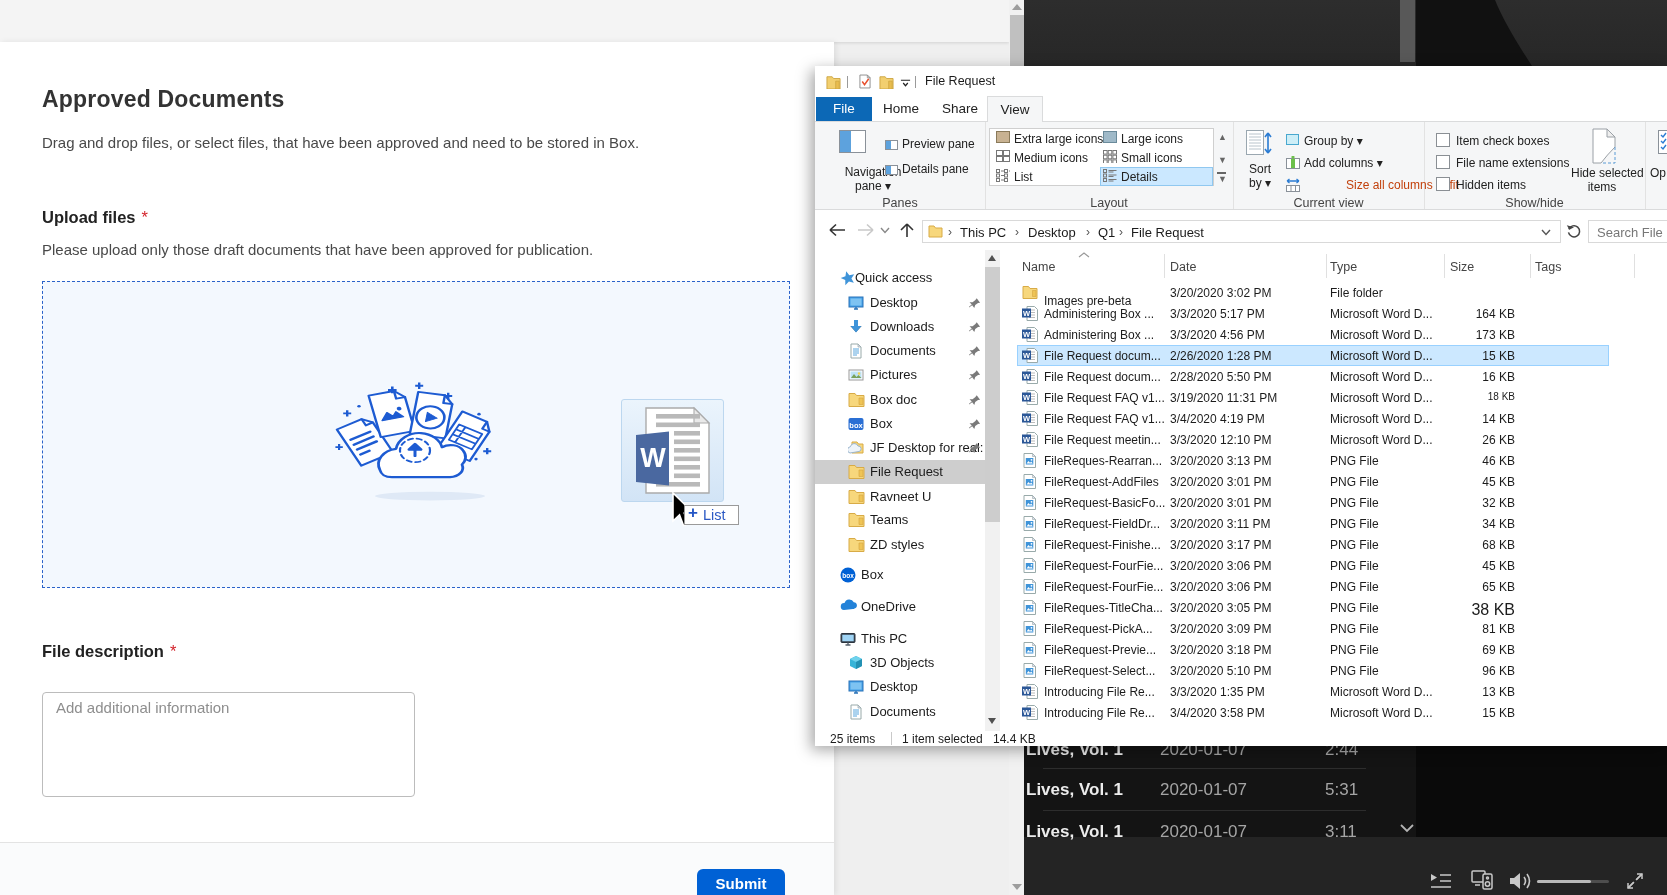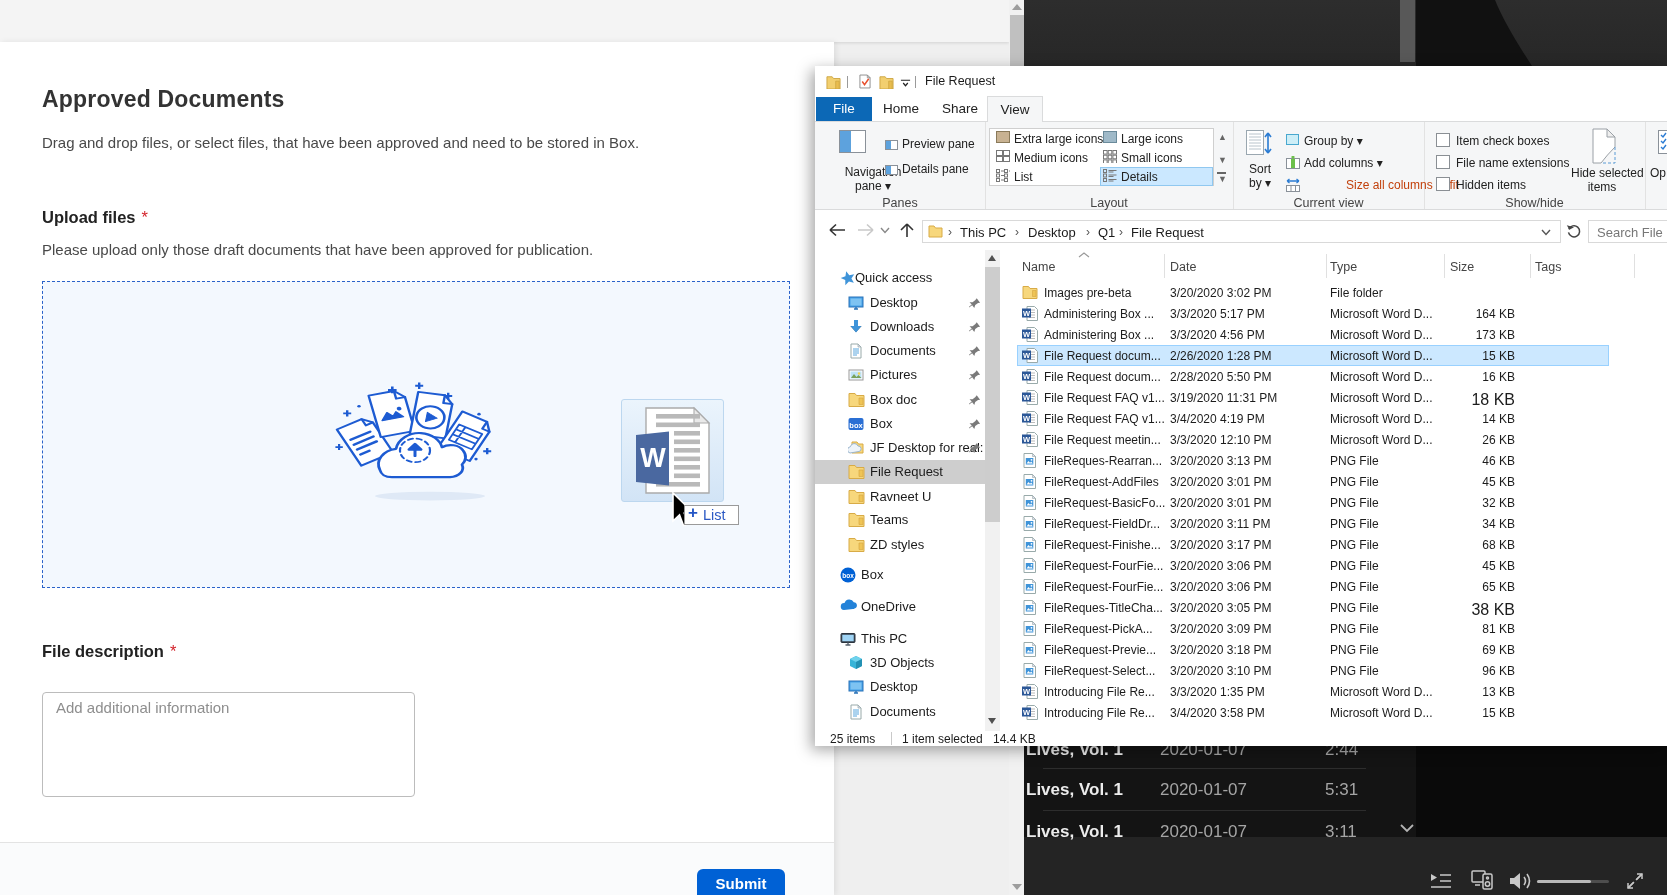--- a/index.html
+++ b/index.html
@@ -503,21 +503,21 @@
       <path d="M3 1 h7 l3 3 v11 H3 z" fill="#fff" stroke="#9aa"></path>
       <path d="M10 1 l3 3 h-3 z" fill="#dde" stroke="#9aa" stroke-width=".7"></path>
       <path d="M5 6 h6 M5 8 h6 M5 10 h6 M5 12 h4" stroke="#58a6dd" stroke-width="1"></path>
     </svg>
 <div class="abs" style="left:55px;top:638px;font-size:13px;color:#1b1b1b;white-space:nowrap;">Documents</div>
 
 <svg class="abs" style="left:207px;top:219px" width="16" height="14" viewBox="0 0 16 14">
       <path d="M1 1.5 h5.5 l1.5 2 H15 v10 H1 z" fill="#f7d77c" stroke="#d8ab46"></path>
       <path d="M10.5 5.5 h3.5 v6 h-3.5 z" fill="#efc455" stroke="#d8ab46" stroke-width=".7"></path>
     </svg>
-<div class="abs" style="left:229px;top:220px;font-size:12px;color:#1c1c1c;white-space:nowrap;">Images pre-beta</div>
+<div class="abs" style="left:229px;top:228px;font-size:12px;color:#1c1c1c;white-space:nowrap;">Images pre-beta</div>
 <div class="abs" style="left:355px;top:220px;font-size:12px;color:#1c1c1c;white-space:nowrap;">3/20/2020 3:02 PM</div>
 <div class="abs" style="left:515px;top:220px;font-size:12px;color:#1c1c1c;white-space:nowrap;">File folder</div>
 <svg class="abs" style="left:207px;top:240px" width="16" height="15" viewBox="0 0 16 15">
       <path d="M5 0.5 h7.5 l3 3 v11 H5 z" fill="#fff" stroke="#9aa"></path>
       <path d="M7 4 h6 M7 6.5 h6 M7 9 h6 M7 11.5 h6" stroke="#bbb" stroke-width="1"></path>
       <rect x="0" y="2.5" width="9" height="9" fill="#2b5797"></rect>
       <text x="4.5" y="9.8" font-size="7.5" font-weight="bold" fill="#fff" text-anchor="middle" font-family="Liberation Sans">W</text>
     </svg>
 <div class="abs" style="left:229px;top:241px;font-size:12px;color:#1c1c1c;white-space:nowrap;">Administering Box ...</div>
 <div class="abs" style="left:355px;top:241px;font-size:12px;color:#1c1c1c;white-space:nowrap;">3/3/2020 5:17 PM</div>
@@ -555,21 +555,21 @@
 <div class="abs" style="left:630px;top:304px;width:70px;text-align:right;font-size:12px;color:#1c1c1c;">16 KB</div>
 <svg class="abs" style="left:207px;top:324px" width="16" height="15" viewBox="0 0 16 15">
       <path d="M5 0.5 h7.5 l3 3 v11 H5 z" fill="#fff" stroke="#9aa"></path>
       <path d="M7 4 h6 M7 6.5 h6 M7 9 h6 M7 11.5 h6" stroke="#bbb" stroke-width="1"></path>
       <rect x="0" y="2.5" width="9" height="9" fill="#2b5797"></rect>
       <text x="4.5" y="9.8" font-size="7.5" font-weight="bold" fill="#fff" text-anchor="middle" font-family="Liberation Sans">W</text>
     </svg>
 <div class="abs" style="left:229px;top:325px;font-size:12px;color:#1c1c1c;white-space:nowrap;">File Request FAQ v1...</div>
 <div class="abs" style="left:355px;top:325px;font-size:12px;color:#1c1c1c;white-space:nowrap;">3/19/2020 11:31 PM</div>
 <div class="abs" style="left:515px;top:325px;font-size:12px;color:#1c1c1c;white-space:nowrap;">Microsoft Word D...</div>
-<div class="abs" style="left:630px;top:325px;width:70px;text-align:right;font-size:16px;color:#1c1c1c;">18 KB</div>
+<div class="abs" style="left:630px;top:325px;width:70px;text-align:right;font-size:10px;color:#1c1c1c;">18 KB</div>
 <svg class="abs" style="left:207px;top:345px" width="16" height="15" viewBox="0 0 16 15">
       <path d="M5 0.5 h7.5 l3 3 v11 H5 z" fill="#fff" stroke="#9aa"></path>
       <path d="M7 4 h6 M7 6.5 h6 M7 9 h6 M7 11.5 h6" stroke="#bbb" stroke-width="1"></path>
       <rect x="0" y="2.5" width="9" height="9" fill="#2b5797"></rect>
       <text x="4.5" y="9.8" font-size="7.5" font-weight="bold" fill="#fff" text-anchor="middle" font-family="Liberation Sans">W</text>
     </svg>
 <div class="abs" style="left:229px;top:346px;font-size:12px;color:#1c1c1c;white-space:nowrap;">File Request FAQ v1...</div>
 <div class="abs" style="left:355px;top:346px;font-size:12px;color:#1c1c1c;white-space:nowrap;">3/4/2020 4:19 PM</div>
 <div class="abs" style="left:515px;top:346px;font-size:12px;color:#1c1c1c;white-space:nowrap;">Microsoft Word D...</div>
 <div class="abs" style="left:630px;top:346px;width:70px;text-align:right;font-size:12px;color:#1c1c1c;">14 KB</div>
@@ -694,21 +694,21 @@
 <div class="abs" style="left:515px;top:577px;font-size:12px;color:#1c1c1c;white-space:nowrap;">PNG File</div>
 <div class="abs" style="left:630px;top:577px;width:70px;text-align:right;font-size:12px;color:#1c1c1c;">69 KB</div>
 <svg class="abs" style="left:207px;top:597px" width="15" height="15" viewBox="0 0 15 15">
       <path d="M2 0.5 h8.5 l3 3 v11 H2 z" fill="#fff" stroke="#9aa"></path>
       <path d="M10.5 .5 l3 3 h-3 z" fill="#dde" stroke="#9aa" stroke-width=".6"></path>
       <rect x="3.8" y="5" width="7.5" height="6.5" fill="#3f94d9"></rect>
       <path d="M4.5 10.5 l2-2.5 1.5 1.8 1.2-1.2 1.6 1.9 z" fill="#fff"></path>
       <circle cx="9.5" cy="6.8" r=".9" fill="#fff"></circle>
     </svg>
 <div class="abs" style="left:229px;top:598px;font-size:12px;color:#1c1c1c;white-space:nowrap;">FileRequest-Select...</div>
-<div class="abs" style="left:355px;top:598px;font-size:12px;color:#1c1c1c;white-space:nowrap;">3/20/2020 3:10 PM</div>
+<div class="abs" style="left:355px;top:598px;font-size:12px;color:#1c1c1c;white-space:nowrap;">3/20/2020 5:10 PM</div>
 <div class="abs" style="left:515px;top:598px;font-size:12px;color:#1c1c1c;white-space:nowrap;">PNG File</div>
 <div class="abs" style="left:630px;top:598px;width:70px;text-align:right;font-size:12px;color:#1c1c1c;">96 KB</div>
 <svg class="abs" style="left:207px;top:618px" width="16" height="15" viewBox="0 0 16 15">
       <path d="M5 0.5 h7.5 l3 3 v11 H5 z" fill="#fff" stroke="#9aa"></path>
       <path d="M7 4 h6 M7 6.5 h6 M7 9 h6 M7 11.5 h6" stroke="#bbb" stroke-width="1"></path>
       <rect x="0" y="2.5" width="9" height="9" fill="#2b5797"></rect>
       <text x="4.5" y="9.8" font-size="7.5" font-weight="bold" fill="#fff" text-anchor="middle" font-family="Liberation Sans">W</text>
     </svg>
 <div class="abs" style="left:229px;top:619px;font-size:12px;color:#1c1c1c;white-space:nowrap;">Introducing File Re...</div>
 <div class="abs" style="left:355px;top:619px;font-size:12px;color:#1c1c1c;white-space:nowrap;">3/3/2020 1:35 PM</div>

